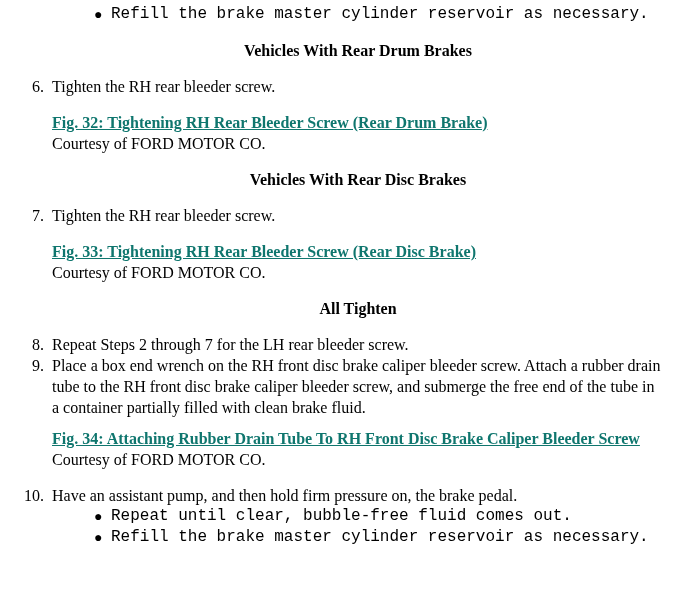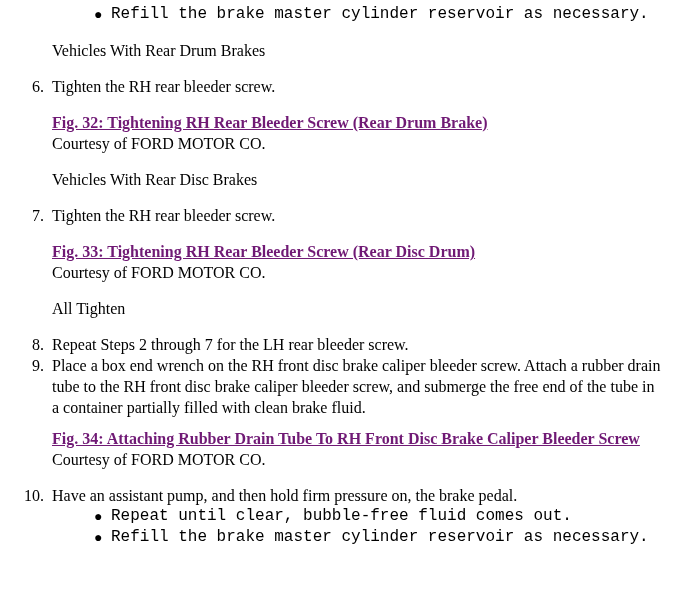--- a/index.html
+++ b/index.html
@@ -22,29 +22,30 @@
     width: 24px;
     text-align: right;
   }
   .step .stext {
     flex: 1;
     padding-left: 8px;
   }
 
   
   .heading {
-    font-weight: normal;
+    font-weight: bold;
     margin-left: 32px;
+    text-align: center;
   }
 
   
   .figure-block { margin-left: 32px; }
   .fig-link {
     font-weight: bold;
-    color: #701a75;
+    color: #0f766e;
     text-decoration: underline;
     cursor: pointer;
     margin-top: 28px;
   }
   .courtesy { font-weight: normal; }
 
   
   .bullet-row { display: flex; align-items: flex-start; margin-left: 74px; }
   .bullet-row .dot {
     flex: 0 0 17px;
@@ -81,21 +82,21 @@
   </div>
 
   <div class="heading gap">Vehicles With Rear Disc Brakes</div>
 
   <div class="step gap">
     <span class="num">7.</span>
     <span class="stext">Tighten the RH rear bleeder screw.</span>
   </div>
 
   <div class="figure-block gap">
-    <a href="#" class="fig-link">Fig. 33: Tightening RH Rear Bleeder Screw (Rear Disc Drum)</a>
+    <a href="#" class="fig-link">Fig. 33: Tightening RH Rear Bleeder Screw (Rear Disc Brake)</a>
     <div class="courtesy">Courtesy of FORD MOTOR CO.</div>
   </div>
 
   <div class="heading gap">All Tighten</div>
 
   <div class="step gap">
     <span class="num">8.</span>
     <span class="stext">Repeat Steps 2 through 7 for the LH rear bleeder screw.</span>
   </div>
 

